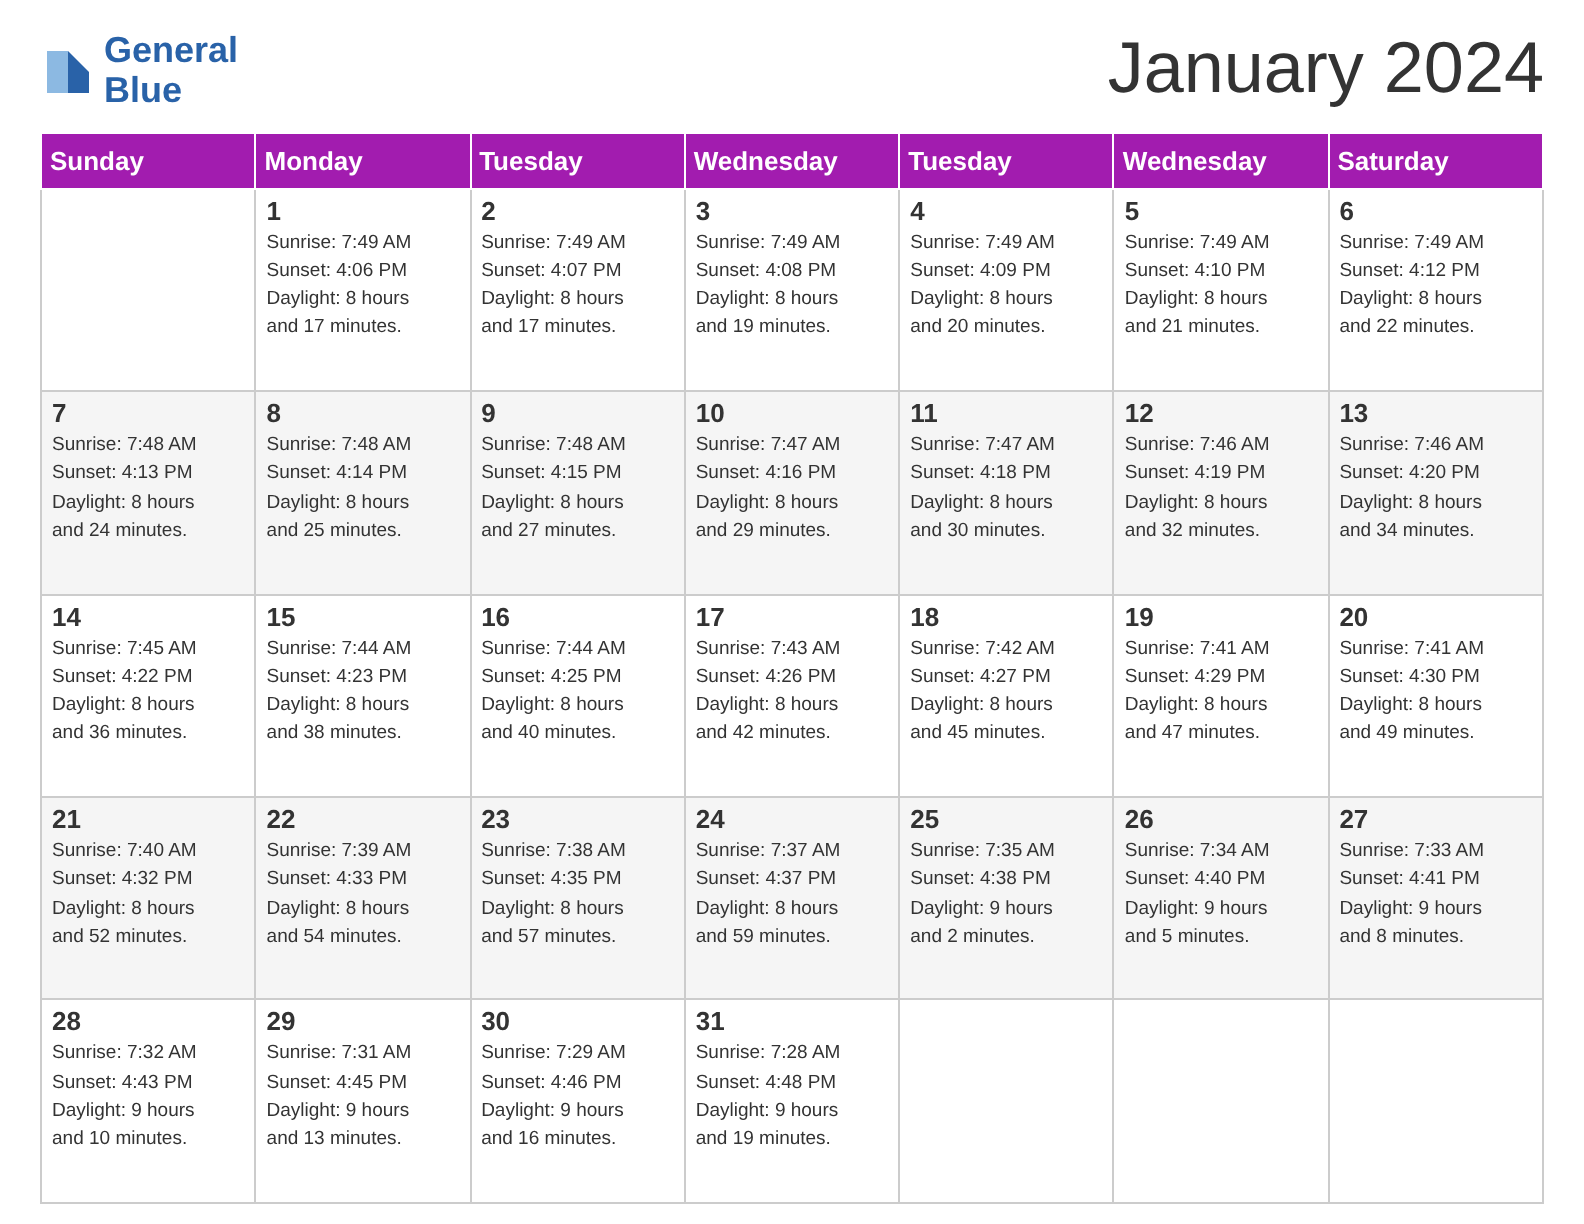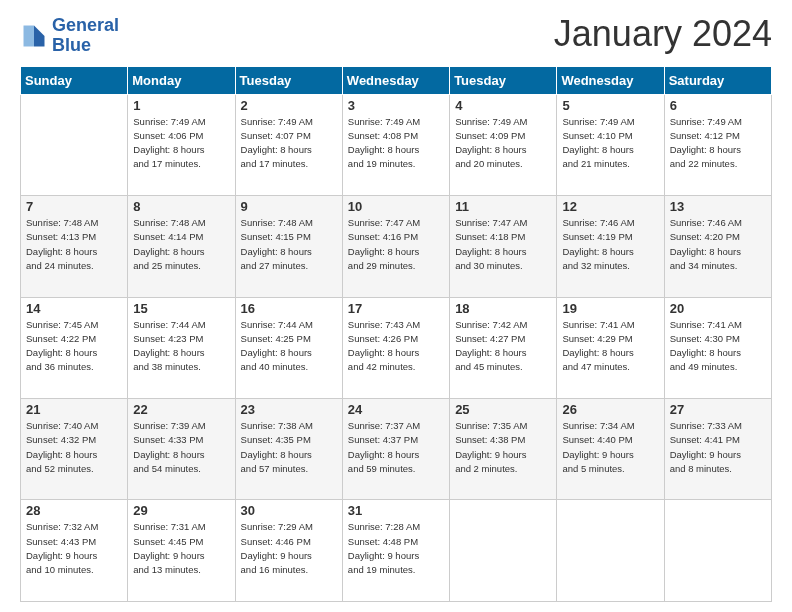--- a/index.html
+++ b/index.html
@@ -55,21 +55,21 @@
       color: #555;
       margin-top: 2px;
     }
     .calendar {
       flex: 1;
       border-collapse: collapse;
       width: 100%;
       table-layout: fixed;
     }
     .calendar thead tr th {
-      background-color: #0369a1;
+      background-color: #a21caf;
       color: white;
       font-size: 13px;
       font-weight: 600;
       padding: 6px 4px;
       text-align: left;
       border: 1px solid #fff;
     }
     .calendar tbody tr td {
       border: 1px solid #ccc;
       vertical-align: top;

